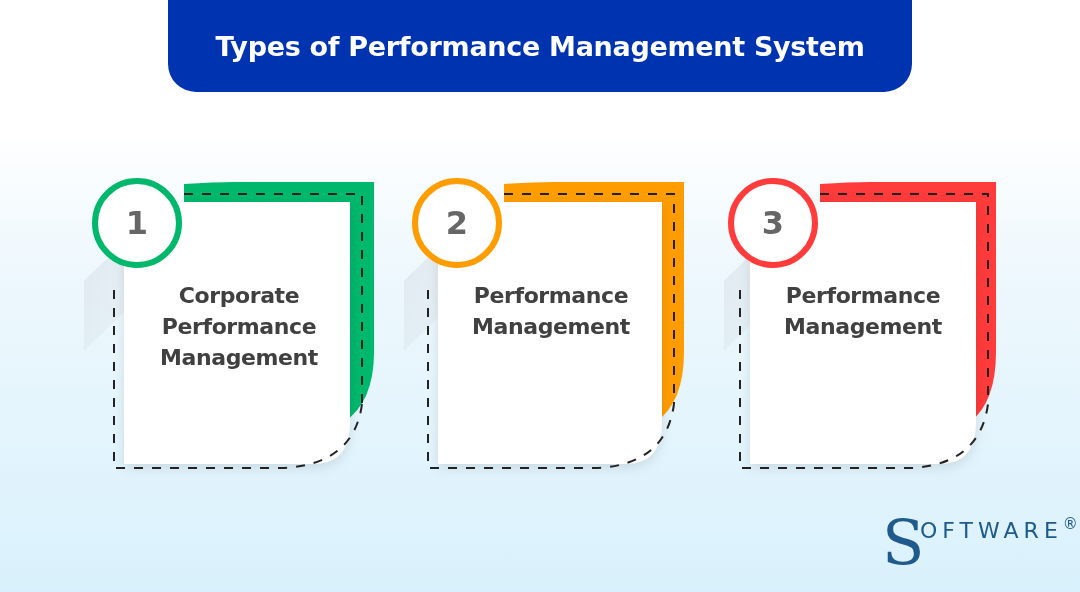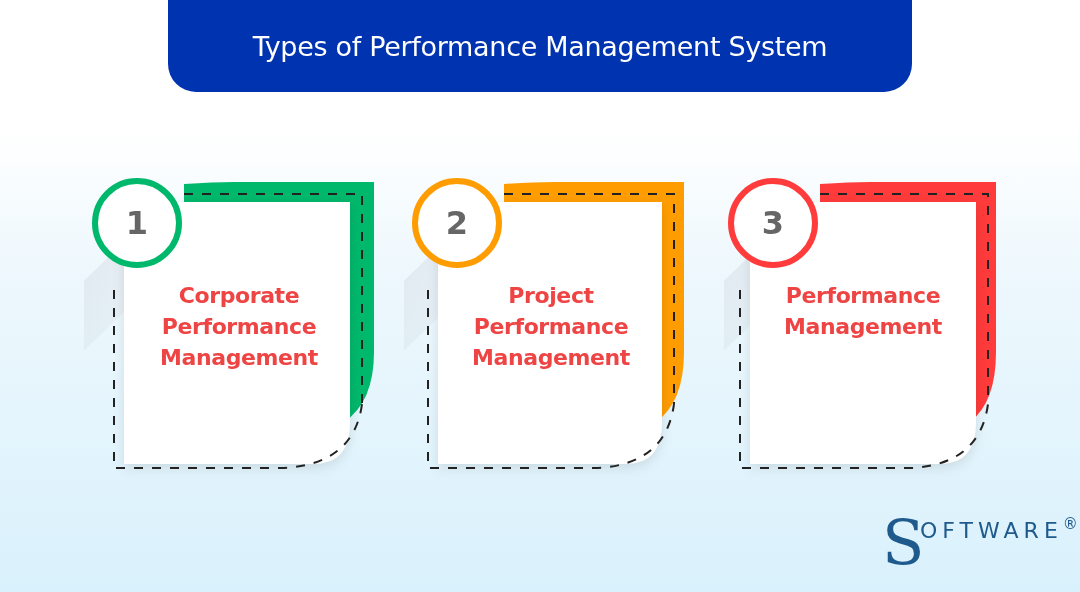--- a/index.html
+++ b/index.html
@@ -13,37 +13,37 @@
     position: absolute;
     left: 168px; top: 0;
     width: 744px; height: 92px;
     background: #0033b0;
     border-radius: 0 0 28px 28px;
     display: flex; align-items: center; justify-content: center;
   }
   .title-bar span {
     color: #ffffff;
     font-family: "DejaVu Sans", sans-serif;
-    font-weight: normal;
+    font-weight: bold;
     font-size: 27px;
     letter-spacing: -0.3px;
   }
   .card {
     position: absolute;
     top: 172px;
     width: 300px;
     height: 310px;
   }
   .card svg.shape { position: absolute; left: 0; top: 0; }
   .card .label {
     position: absolute;
     left: 40px; top: 108px;
     width: 230px;
     text-align: center;
-    color: #ef4444;
+    color: #404040;
     font-family: "DejaVu Sans", sans-serif;
     font-weight: bold;
     font-size: 22px;
     line-height: 31px;
     letter-spacing: -0.4px;
   }
   .card .label span { display: block; }
   .badge {
     position: absolute;
     left: 8px; top: 6px;
@@ -121,21 +121,20 @@
       </linearGradient>
     </defs>
     <polygon points="40,70 -84,190 -84,260 40,140" fill="url(#sh2)"></polygon>
     <path d="M100,12 Q130,10 150,10 L280,10 L280,180 Q280,230 252,250 L252,30 L100,30 Z" fill="#ff9d00"></path>
     <path d="M34,30 L258,30 L258,250 Q258,292 222,292 L34,292 Z" fill="#ffffff" style="filter: drop-shadow(0 4px 6px rgba(0,0,0,0.10));"></path>
     <path d="M24,118 L24,296 L194,296 Q262,292 270,232" fill="none" stroke="#222" stroke-width="2" stroke-dasharray="9,9"></path>
     <path d="M100,22 L270,22 L270,232" fill="none" stroke="#222" stroke-width="2" stroke-dasharray="9,9"></path>
   </svg>
   <div class="badge" style="border-color:#ff9d00;">2</div>
   <div class="label" style="left:32px;">
-    <span>Project</span>
     <span>Performance</span>
     <span>Management</span>
   </div>
 </div>
 
 <div class="card" style="left:724px;">
   <svg class="shape" width="300" height="310">
     <defs>
       <linearGradient id="sh3" x1="0" y1="0" x2="1" y2="1">
         <stop offset="0" stop-color="#cfd6dd" stop-opacity="0.7"></stop>

